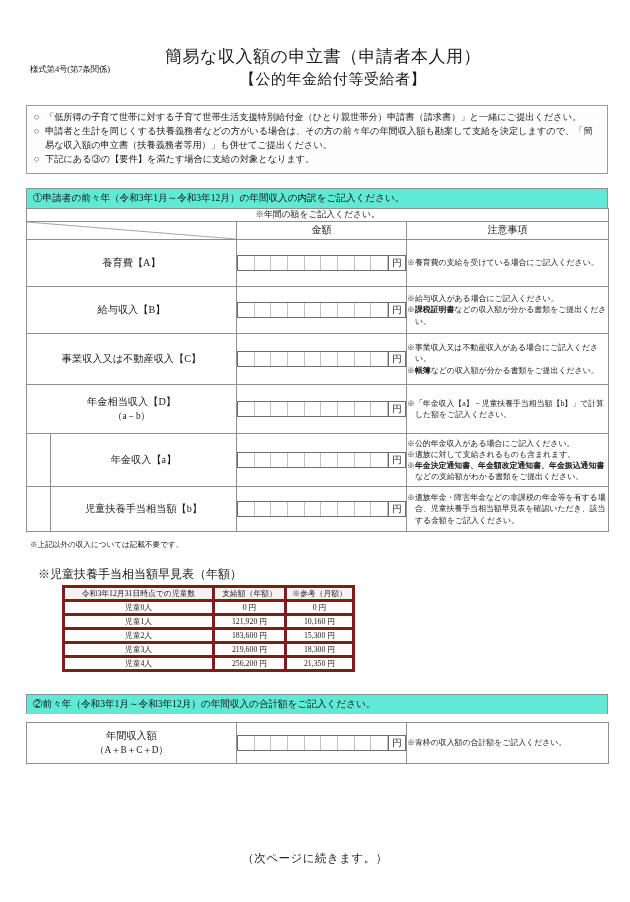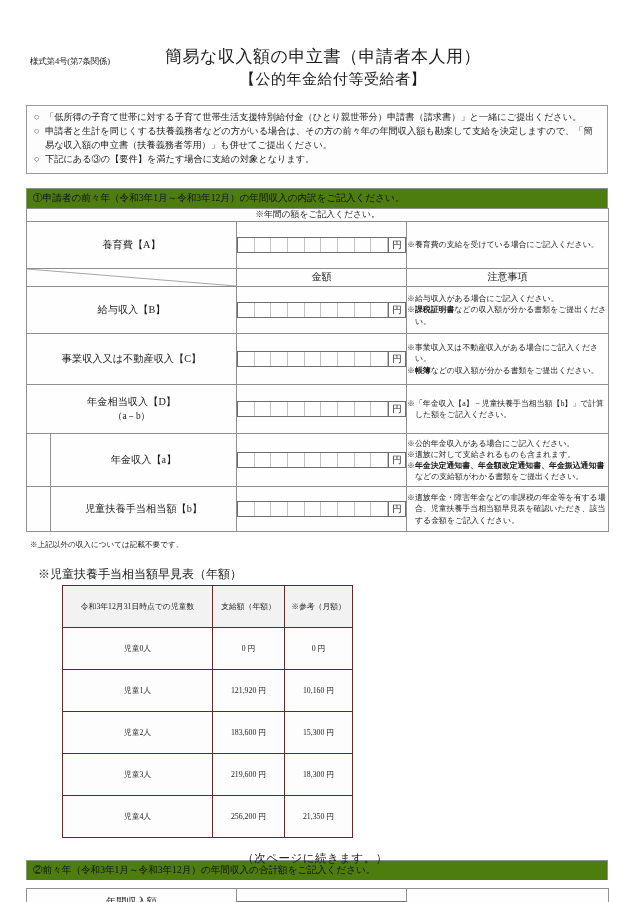--- a/index.html
+++ b/index.html
@@ -27,21 +27,21 @@
   }
 
   
   .title-block {
     position: relative;
     padding-top: 46px;
   }
   .form-no {
     position: absolute;
     left: 30px;
-    top: 56px;
+    top: 64px;
     font-size: 8.5px;
     letter-spacing: -0.2px;
     white-space: nowrap;
   }
   .main-title {
     text-align: center;
     font-size: 17px;
     letter-spacing: 0.5px;
     padding-left: 16px;
     line-height: 1.25;
@@ -71,21 +71,21 @@
   }
   .notice-line .bullet {
     position: absolute;
     left: 0;
     top: 0;
   }
 
   
   .section-band {
     margin: 14px 22px 0 26px;
-    background: #4d7c0f;
+    background: #5eead4;
     border: 1px solid #8f8f8f;
     border-bottom: none;
     font-size: 9.6px;
     padding: 3px 6px 3px 6px;
     font-weight: normal;
     color: #111;
   }
 
   
   .income-table {
@@ -196,23 +196,23 @@
     font-size: 12px;
   }
   .allow-table {
     margin: 0 0 0 62px;
     border-collapse: collapse;
     font-size: 7.8px;
     width: 290px;
     table-layout: fixed;
   }
   .allow-table th, .allow-table td {
-    border: 1px solid #7f1d1d;
-    text-align: center;
-    padding: 15px 2px;
+    border: 3px solid #7f1d1d;
+    text-align: center;
+    padding: 0 2px;
     background: #fdfdfd;
     font-weight: normal;
   }
   .allow-table th {
     background: #f2f2f2;
   }
   .allow-foot {
     margin: 1.5px 22px 0 62px;
     font-size: 7.6px;
   }
@@ -279,48 +279,48 @@
       <col style="width:24px">
       <col style="width:186px">
       <col style="width:170px">
       <col style="width:202px">
     </colgroup>
     <tbody>
       <tr>
         <td colspan="4" class="hdr-sub">※年間の額をご記入ください。</td>
       </tr>
       <tr>
+        <td colspan="2" class="diag-cell">
+          <svg viewBox="0 0 210 17" preserveAspectRatio="none">
+            <line x1="0" y1="0" x2="210" y2="17" stroke="#8f8f8f" stroke-width="0.8"></line>
+          </svg>
+        </td>
+        <td class="hdr-amount">金額</td>
+        <td class="hdr-notes">注意事項</td>
+      </tr>
+
+      <tr>
         <td colspan="2" class="row-label" style="height:46px">養育費【A】</td>
         <td class="amount-cell">
           <div class="boxgrid">
             <div class="bx"></div>
               <div class="bx"></div>
               <div class="bx"></div>
               <div class="bx"></div>
               <div class="bx"></div>
               <div class="bx"></div>
               <div class="bx"></div>
               <div class="bx"></div>
               <div class="bx"></div>
             <div class="yen">円</div>
           </div>
         </td>
         <td class="notes-cell">
           <p>※養育費の支給を受けている場合にご記入ください。</p>
         </td>
-      </tr>
-
-      <tr>
-        <td colspan="2" class="diag-cell">
-          <svg viewBox="0 0 210 17" preserveAspectRatio="none">
-            <line x1="0" y1="0" x2="210" y2="17" stroke="#8f8f8f" stroke-width="0.8"></line>
-          </svg>
-        </td>
-        <td class="hdr-amount">金額</td>
-        <td class="hdr-notes">注意事項</td>
       </tr>
 
       <tr>
         <td colspan="2" class="row-label" style="height:46px">給与収入【B】</td>
         <td class="amount-cell">
           <div class="boxgrid">
             <div class="bx"></div>
               <div class="bx"></div>
               <div class="bx"></div>
               <div class="bx"></div>

